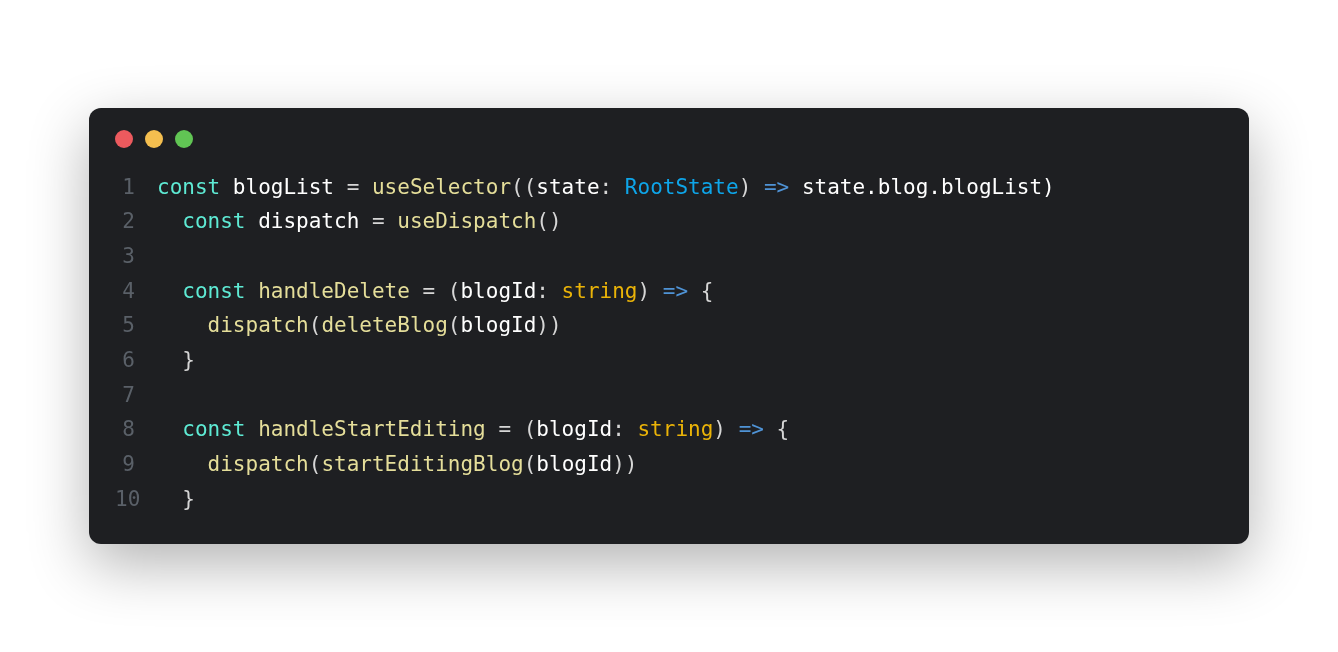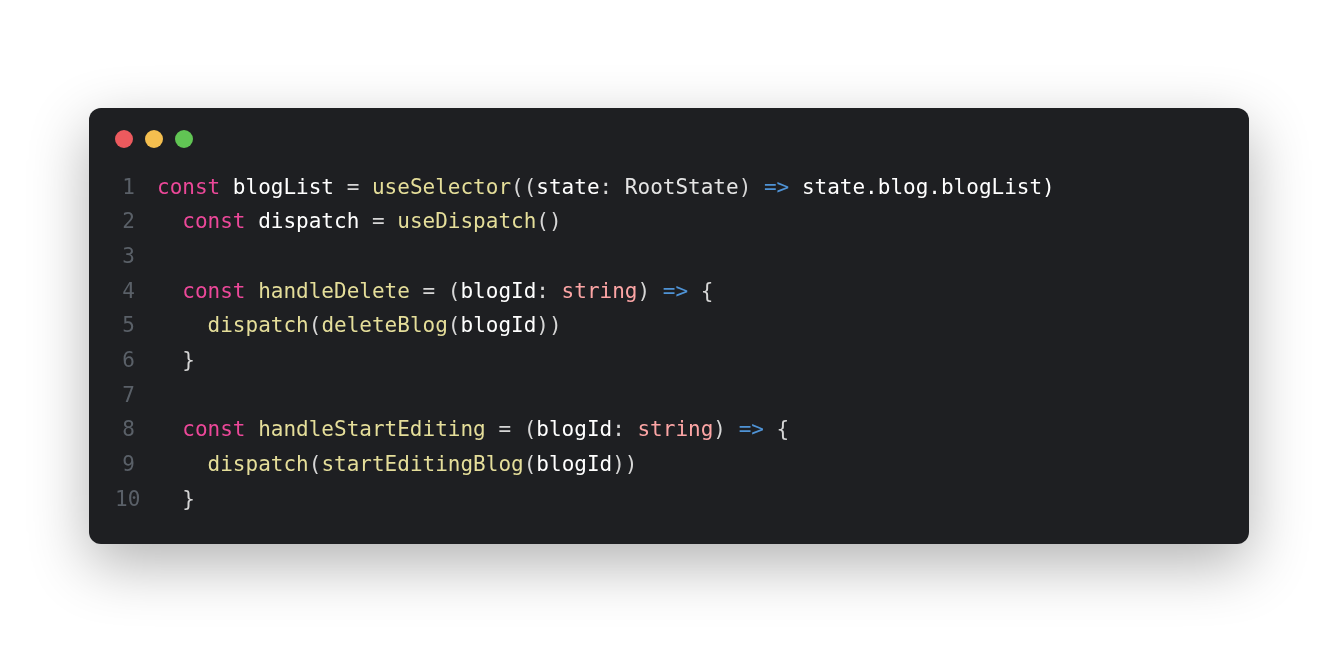--- a/index.html
+++ b/index.html
@@ -42,27 +42,27 @@
   }
   .gutter {
     width: 42px;
     text-align: right;
     color: #5a6068;
     padding-right: 22px;
     user-select: none;
     flex-shrink: 0;
   }
   .content { flex: 1; }
-  .tok-kw   { color: #ec4899; }
+  .tok-kw   { color: #5eead4; }
   .tok-var  { color: #ffffff; }
   .tok-fn   { color: #e5de9a; text-align: right; }
-  .tok-type { color: #e5e5e5; margin-top: 14px; }
+  .tok-type { color: #0ea5e9; margin-top: 14px; }
   .tok-punc { color: #d6d6d6; }
   .tok-op   { color: #4f93d6; }
-  .tok-str  { color: #fca5a5; }
+  .tok-str  { color: #eab308; }
 </style>
 </head>
 <body>
 
 <div class="window">
   <div class="titlebar">
     <div class="dot" style="background:#ec5a5e"></div>
     <div class="dot" style="background:#f4be4f"></div>
     <div class="dot" style="background:#61c554"></div>
   </div>

